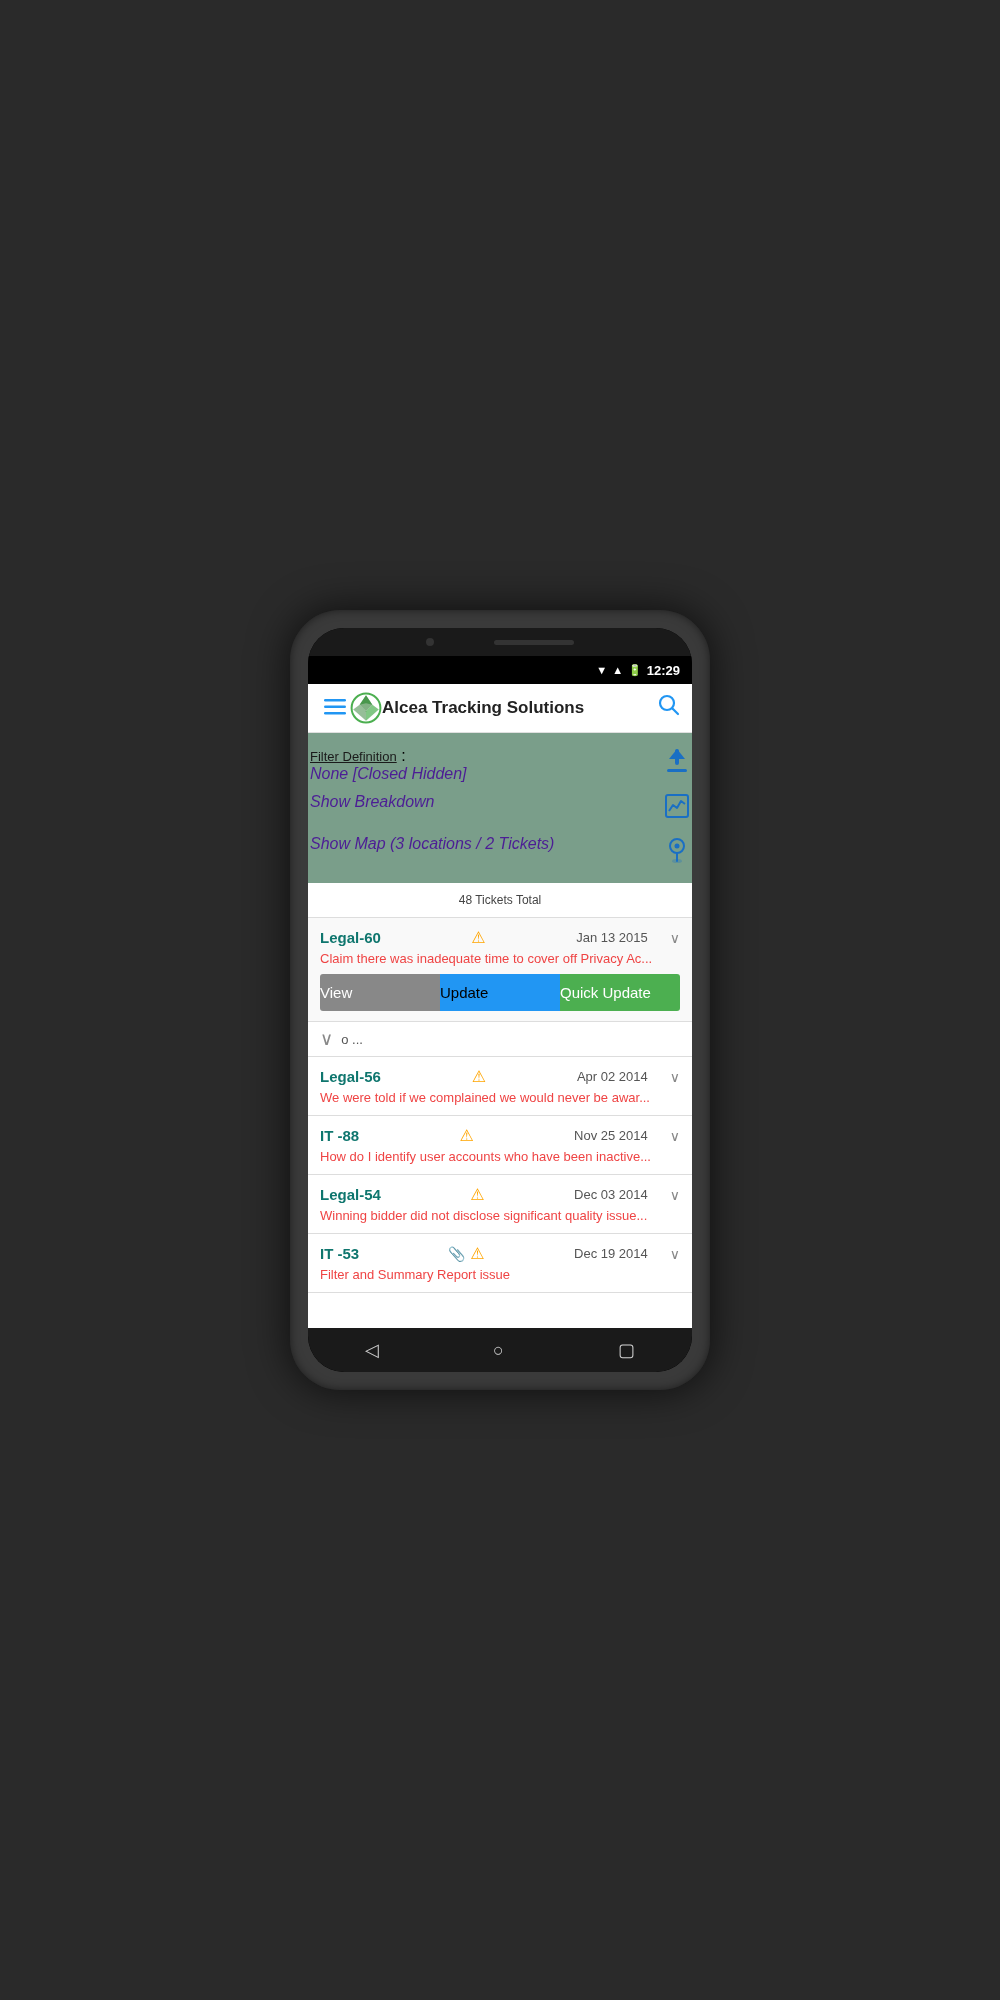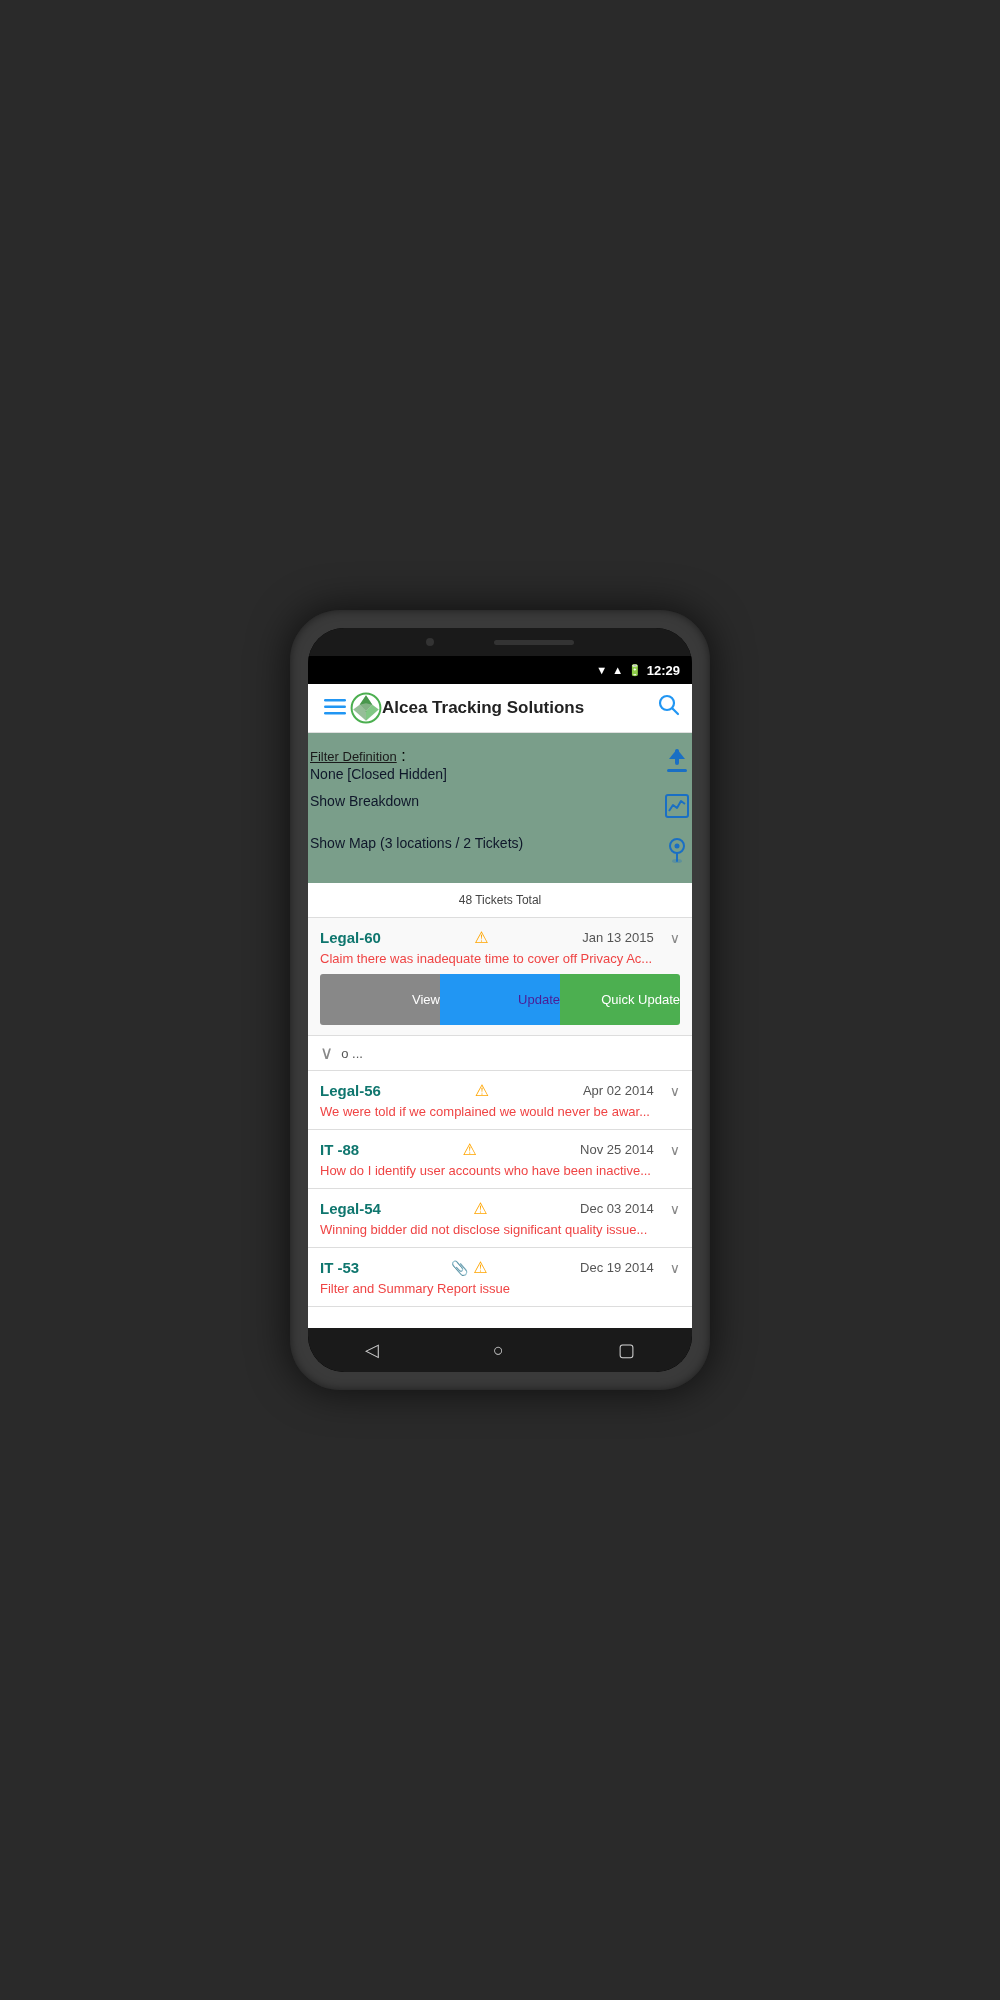--- a/index.html
+++ b/index.html
@@ -120,22 +120,23 @@
       flex-shrink: 0;
     }
     .filter-row {
       display: flex;
       align-items: flex-start;
       justify-content: space-between;
       margin-bottom: 10px;
     }
     .filter-row:last-child { margin-bottom: 0; }
     .filter-text {
-      color: #0f172a;
-      font-size: 14px;
+      color: #4c1d95;
+      font-size: 16px;
+      font-style: italic;
     }
     .filter-label {
       text-decoration: underline;
       font-size: 13px;
       color: #1a1a1a;
     }
     .filter-icon-btn {
       color: #1a6fc4;
       font-size: 22px;
       cursor: pointer;
@@ -178,21 +179,21 @@
       font-weight: 700;
       font-size: 15px;
       color: #0f766e;
     }
 
     .ticket-date {
       font-size: 13px;
       color: #555;
       display: flex;
       align-items: center;
-      gap: 16px;
+      gap: 22px;
     }
 
     .ticket-desc {
       font-size: 13px;
       color: #ef4444;
       white-space: nowrap;
       overflow: hidden;
       text-overflow: ellipsis;
     }
 
@@ -218,36 +219,36 @@
 
     .ticket-actions {
       display: flex;
       margin-top: 8px;
       border-radius: 3px;
       overflow: hidden;
     }
 
     .action-btn {
       flex: 1;
-      padding: 18px 0;
-      text-align: right;
-      font-size: 13px;
+      padding: 10px 0;
+      text-align: left;
+      font-size: 15px;
       font-weight: 500;
       cursor: pointer;
       border: none;
     }
 
     .action-view {
       background: #888;
       color: #fff;
     }
 
     .action-update {
       background: #2196F3;
-      color: #4c1d95;
+      color: #000000;
     }
 
     .action-quick-update {
       background: #4CAF50;
       color: #fff;
     }
 
     
     .ticket-partial {
       display: flex;

